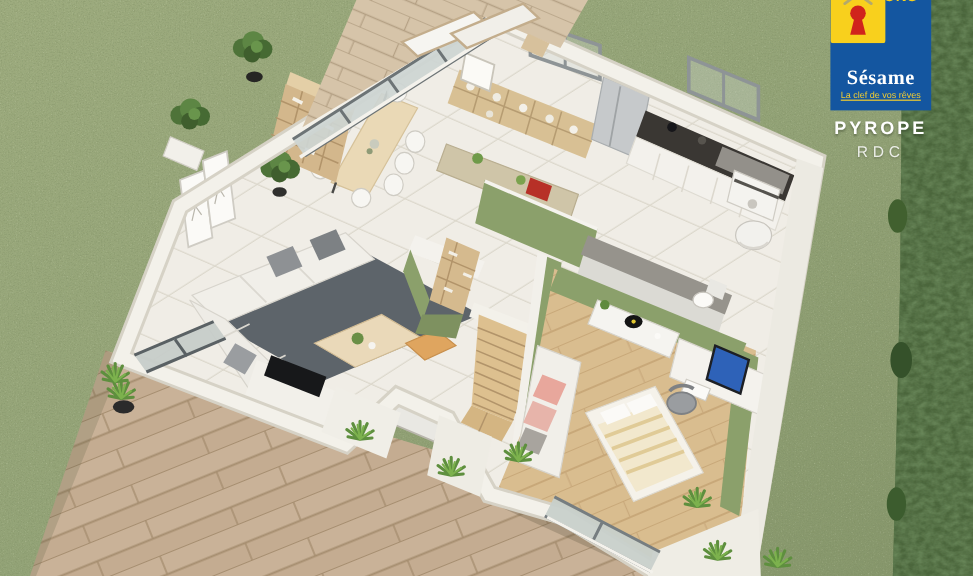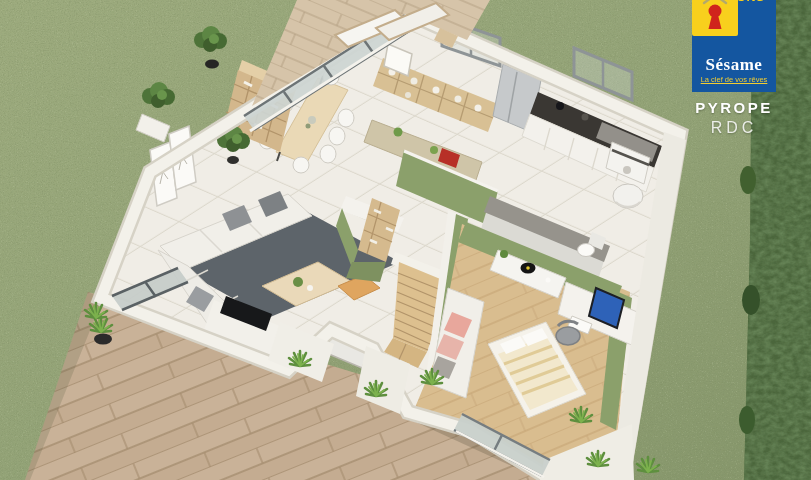--- a/index.html
+++ b/index.html
@@ -8,21 +8,21 @@
   .stage svg{position:absolute;left:0;top:0;display:block;}
   .brandstack{position:absolute;left:692px;top:-10px;width:84px;text-align:center;z-index:10;}
   .brand-card{background:#1456a0;width:84px;padding:0 0 7px 0;}
   .brand-top{color:#f8d01d;font-weight:bold;font-size:12.5px;line-height:14px;letter-spacing:.5px;}
   .brand-icon{width:46px;height:46px;margin:3px auto 2px auto;}
   .brand-name{font-family:"Liberation Serif",serif;font-weight:bold;color:#ffffff;
               font-size:17px;line-height:19px;letter-spacing:.5px;}
   .brand-tagline{color:#f3cd30;font-size:7.5px;line-height:10px;margin-top:1px;text-decoration:underline;}
   .project-name{color:#ffffff;font-weight:bold;font-size:15px;letter-spacing:2.5px;margin-top:7px;
                 text-shadow:0 1px 2px rgba(40,50,30,.45);}
-  .floor-label{color:rgba(255,255,255,.85);font-size:16px;letter-spacing:4px;margin-top:3px;
+  .floor-label{color:rgba(255,255,255,.85);font-size:13px;letter-spacing:4px;margin-top:3px;
                text-shadow:0 1px 2px rgba(40,50,30,.4);}
 </style>
 </head>
 <body>
 
 <div class="stage">
 <svg width="811" height="480" viewBox="0 0 811 480">
 <defs>
   <linearGradient id="grassGrad" x1="0" y1="0" x2="1" y2="1">
     <stop offset="0" stop-color="#9dab7e"></stop>

